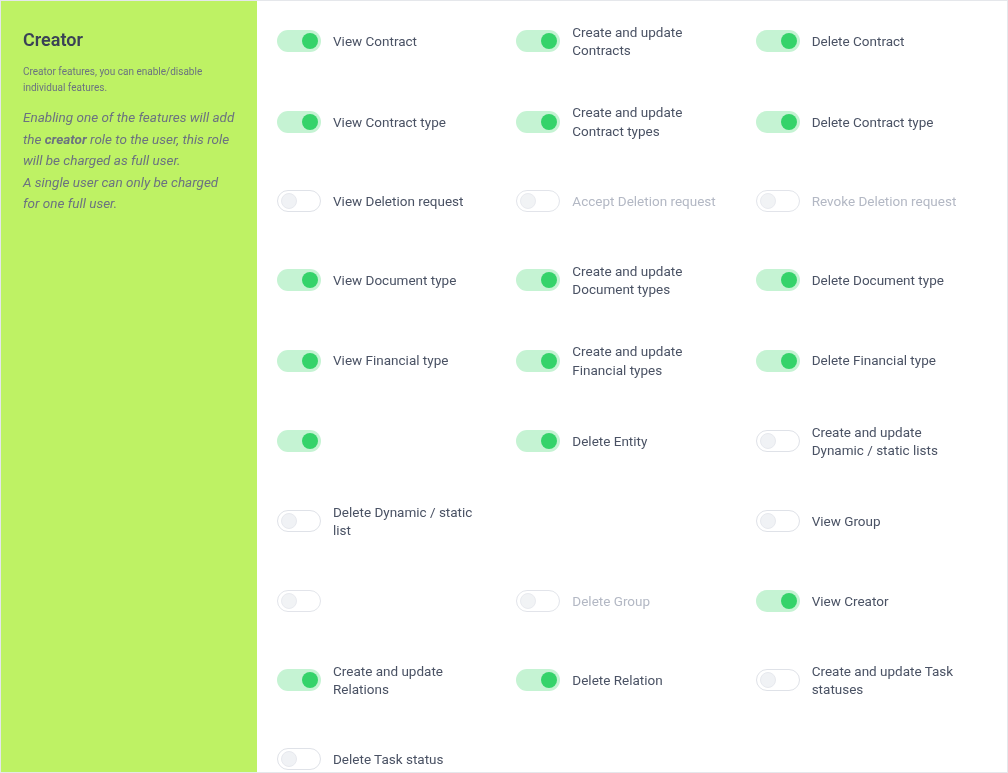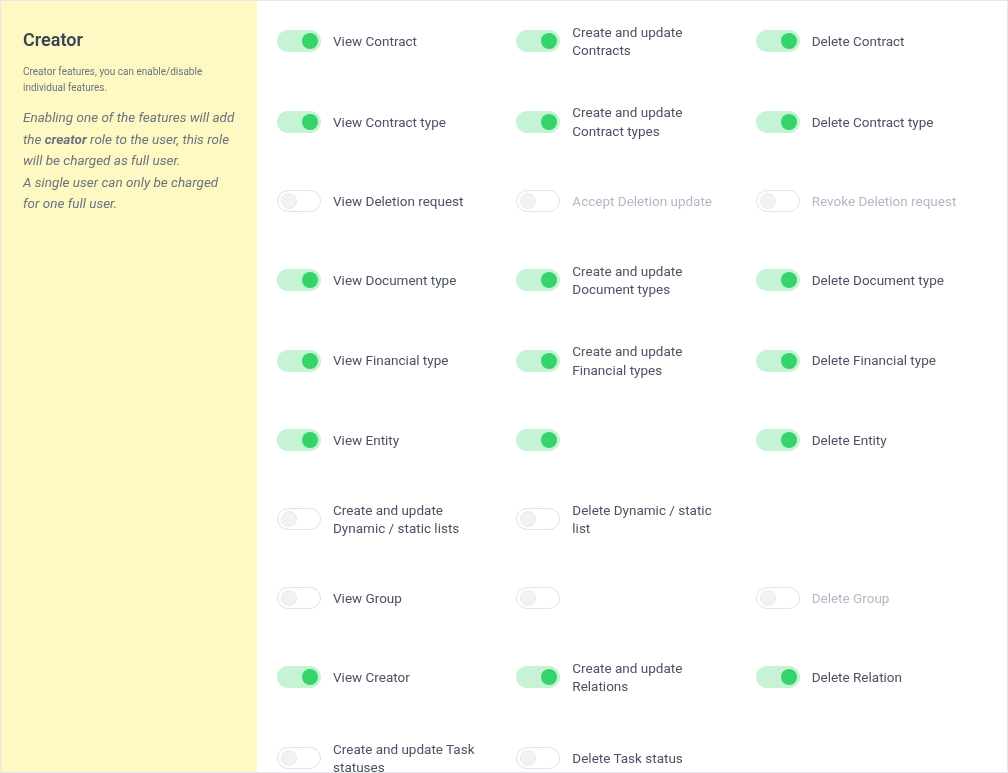--- a/index.html
+++ b/index.html
@@ -18,21 +18,21 @@
 
     .container {
       display: flex;
       border: 1px solid #e5e7eb;
       width: 1008px;
       height: 773px;
     }
 
     .sidebar {
       width: 256px;
-      background: #fef9c3;
+      background: #bef264;
       padding: 28px 22px;
       flex-shrink: 0;
     }
 
     .sidebar h2 {
       font-size: 18px;
       font-weight: 600;
       color: #3a4256;
       margin-bottom: 14px;
     }
@@ -189,21 +189,21 @@
         <div class="cell">
           <span class="toggle off">
             <span class="knob"></span>
           </span>
           <span class="label">View Deletion request</span>
         </div>
         <div class="cell">
           <span class="toggle off disabled">
             <span class="knob"></span>
           </span>
-          <span class="label disabled">Accept Deletion update</span>
+          <span class="label disabled">Accept Deletion request</span>
         </div>
         <div class="cell">
           <span class="toggle off disabled">
             <span class="knob"></span>
           </span>
           <span class="label disabled">Revoke Deletion request</span>
         </div>
         <div class="cell">
           <span class="toggle on">
             <span class="knob"></span>
@@ -232,26 +232,20 @@
           <span class="toggle on">
             <span class="knob"></span>
           </span>
           <span class="label">Create and update Financial types</span>
         </div>
         <div class="cell">
           <span class="toggle on">
             <span class="knob"></span>
           </span>
           <span class="label">Delete Financial type</span>
-        </div>
-        <div class="cell">
-          <span class="toggle on">
-            <span class="knob"></span>
-          </span>
-          <span class="label">View Entity</span>
         </div>
         <div class="cell">
           <span class="toggle on">
             <span class="knob"></span>
           </span>
         </div>
         <div class="cell">
           <span class="toggle on">
             <span class="knob"></span>
           </span>

